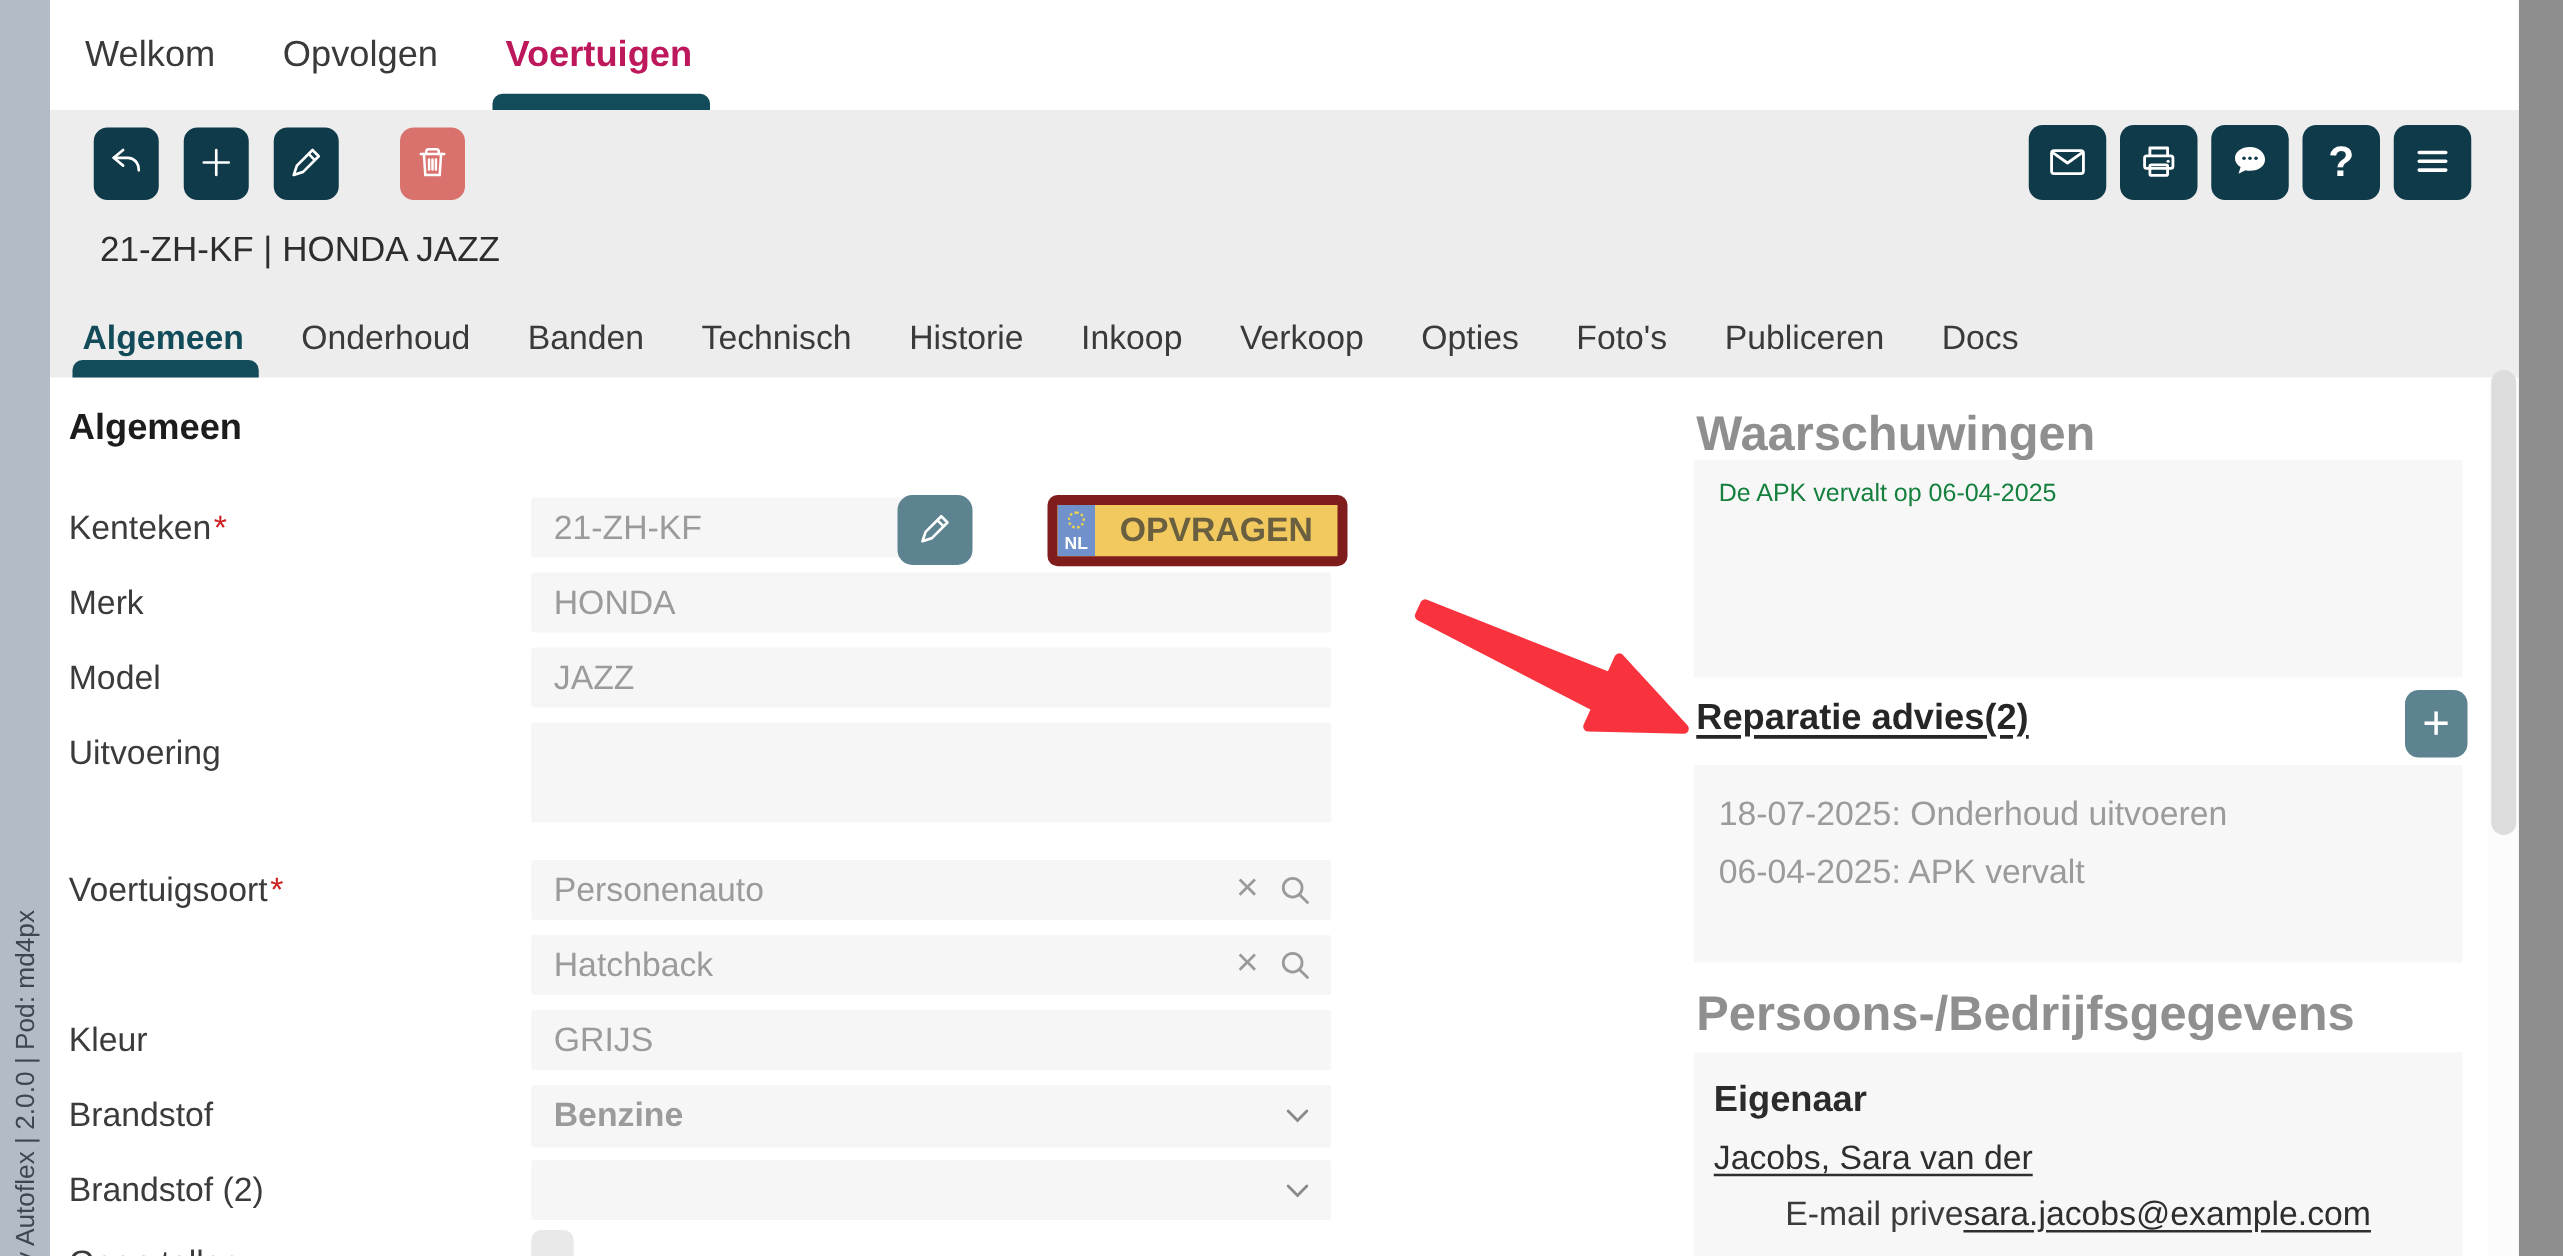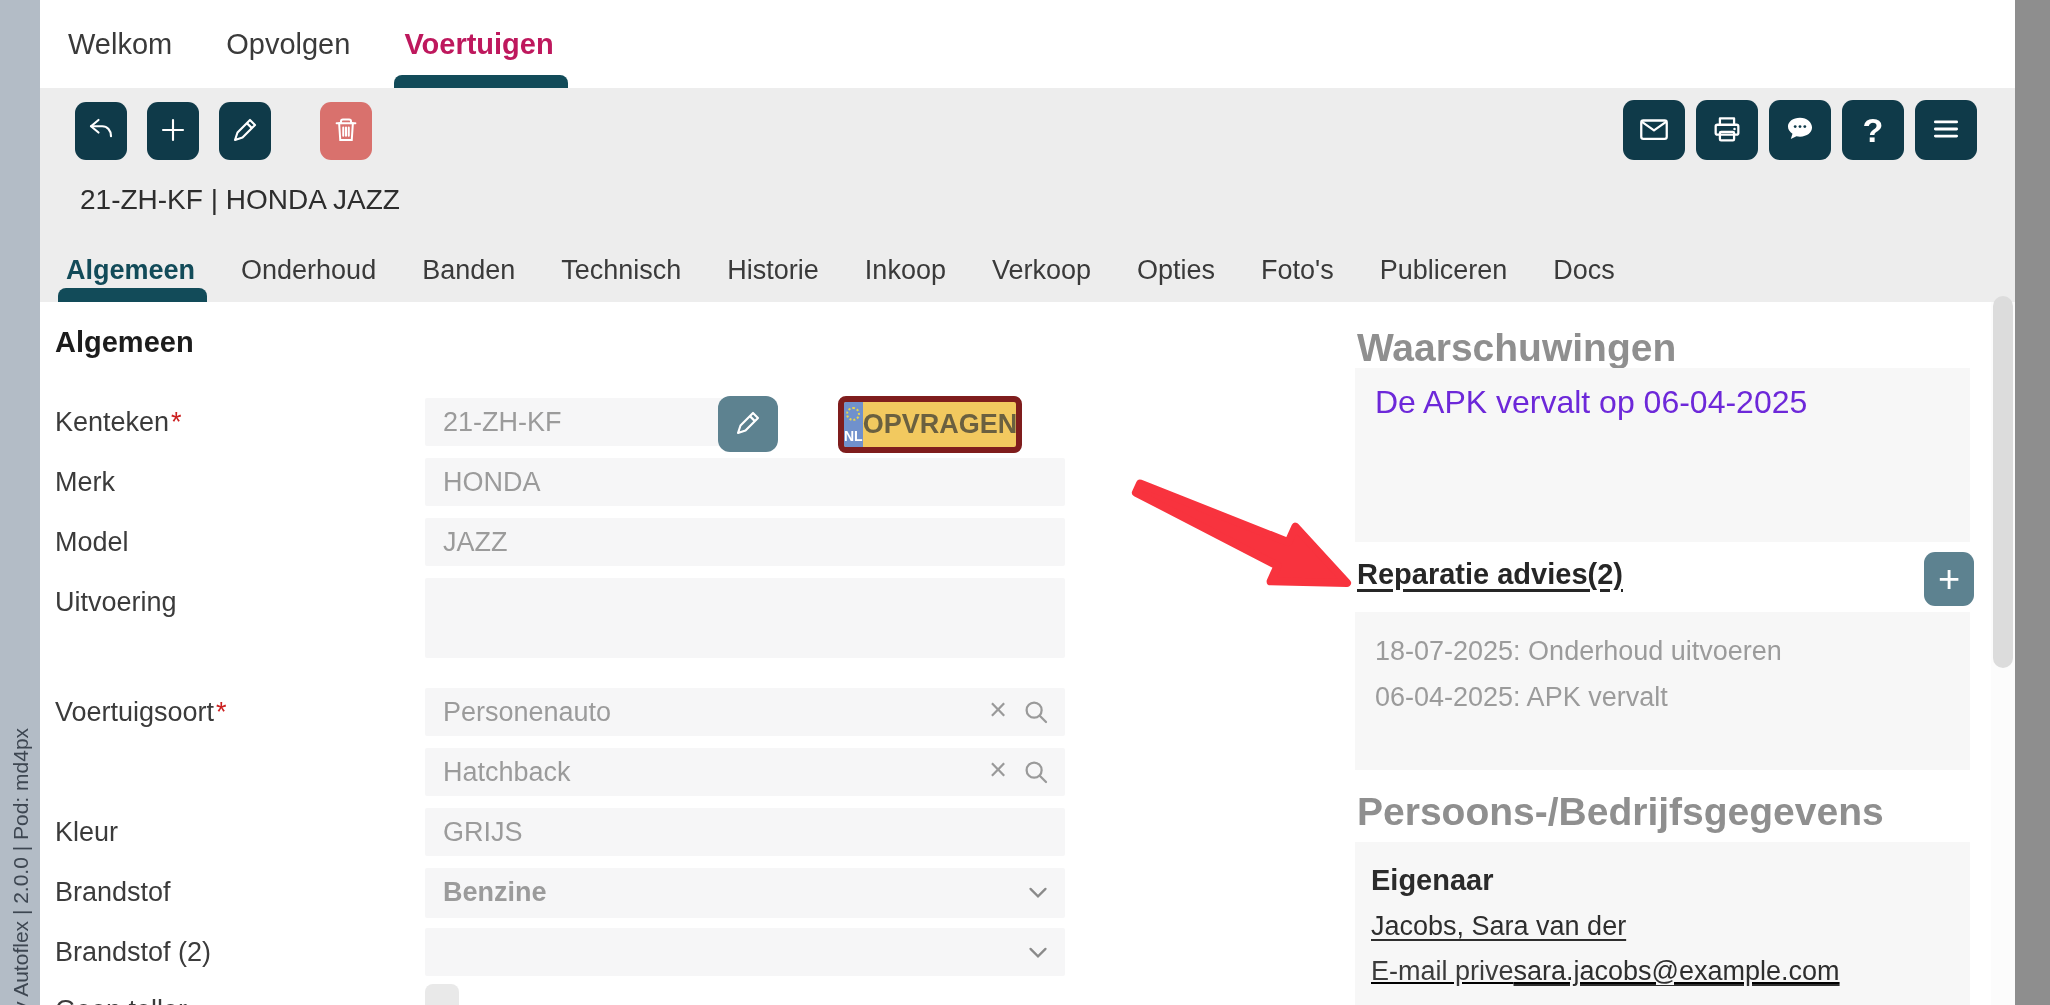--- a/index.html
+++ b/index.html
@@ -47,43 +47,43 @@
   .field { position:absolute; left:425px; width:640px; height:48px; background:#f6f6f7; border-radius:2px; }
   .field .val { position:absolute; left:18px; top:0; line-height:48px; font-size:27px; color:#9b9b9b; white-space:nowrap; }
   .clear-x { position:absolute; right:58px; top:4px; font-size:31px; color:#9a9a9a; cursor:pointer; }
   .mag { position:absolute; right:14px; top:9px; cursor:pointer; }
   .chev { position:absolute; right:12px; top:9px; cursor:pointer; }
 
   .kenteken-field { width:298px; }
   .inline-edit-btn { position:absolute; left:718px; top:396px; width:60px; height:56px; border-radius:12px;
                      background:#5d8290; border:none; display:flex; align-items:center; justify-content:center; cursor:pointer; }
   .inline-edit-btn svg { width:30px; height:30px; }
-  .opvragen-btn { position:absolute; left:838px; top:396px; width:184px; height:57px; border:6px solid #7f1d1d;
+  .opvragen-btn { position:absolute; left:838px; top:396px; width:240px; height:57px; border:8px solid #7f1d1d;
                   border-radius:8px; background:#f2c95f; display:flex; overflow:hidden; cursor:pointer; padding:0; }
   .plate-strip { width:30px; background:#7091cc; display:flex; flex-direction:column; align-items:center;
                  justify-content:space-between; padding:5px 0 3px 0; }
   .eu-stars { width:14px; height:14px; border-radius:50%; border:2px dotted #e8d44c; }
   .plate-nl { color:#ffffff; font-size:14px; font-weight:bold; }
   .opvragen-label { flex:1; display:flex; align-items:center; justify-content:center; font-size:27px; font-weight:bold; color:#6a6040; }
 
   .checkbox { position:absolute; left:425px; top:984px; width:34px; height:34px; background:#e9e9e9; border-radius:8px; cursor:pointer; }
 
   
   .rp-heading { position:absolute; left:1357px; font-size:39px; font-weight:bold; color:#8f8f8f; }
   .rp-box { position:absolute; left:1355px; width:615px; background:#f7f7f7; }
-  .warn-text { padding:16px 20px; font-size:32px; color:#6d28d9; }
+  .warn-text { padding:16px 20px; font-size:20px; color:#15803d; }
   .advies-heading { position:absolute; left:1357px; top:558px; font-size:29px; font-weight:bold; color:#262626;
                     text-decoration:underline; text-decoration-thickness:2.5px; text-underline-offset:5px; cursor:pointer; }
   .plus-btn { position:absolute; left:1924px; top:552px; width:50px; height:54px; border-radius:11px; background:#5d8290;
               border:none; color:#ffffff; font-size:38px; font-weight:300; line-height:46px; cursor:pointer; }
   .advies-lines { padding:16px 20px; font-size:27px; color:#9b9b9b; line-height:46px; }
   .person-box { padding:22px 16px; }
   .owner-role { font-size:29px; font-weight:bold; color:#2b2b2b; }
   .owner-name { margin-top:14px; font-size:27px; color:#2e2e2e; text-decoration:underline; text-underline-offset:4px; cursor:pointer; width:fit-content; }
-  .email-row { margin-top:14px; display:flex; justify-content:flex-start; align-items:baseline;text-decoration:underline; }
+  .email-row { margin-top:14px; display:flex; justify-content:center; align-items:baseline; }
   .email-label { font-size:27px; color:#3b3b3b; }
   .email-link { font-size:27px; color:#2e2e2e; text-decoration:underline; text-underline-offset:4px; cursor:pointer; }
 
   
   .scroll-track { position:absolute; left:1991px; top:302px; width:24px; height:703px; background:#fcfcfc; }
   .scroll-thumb { position:absolute; left:1993px; top:296px; width:20px; height:372px; border-radius:10px; background:#dcdcdc; cursor:pointer; }
 
   
   .anno-arrow { position:absolute; left:1090px; top:440px; width:280px; height:170px; pointer-events:none; }
 </style>

